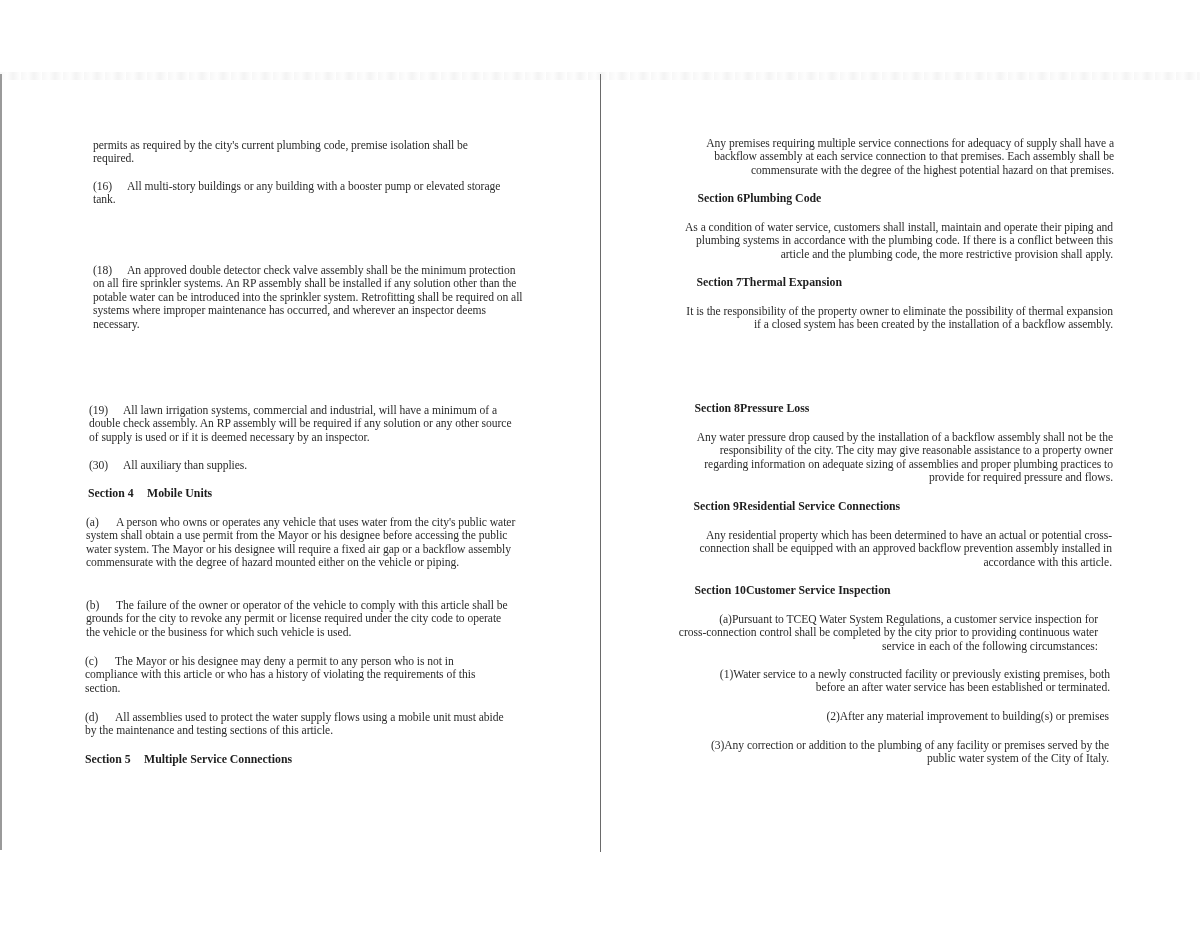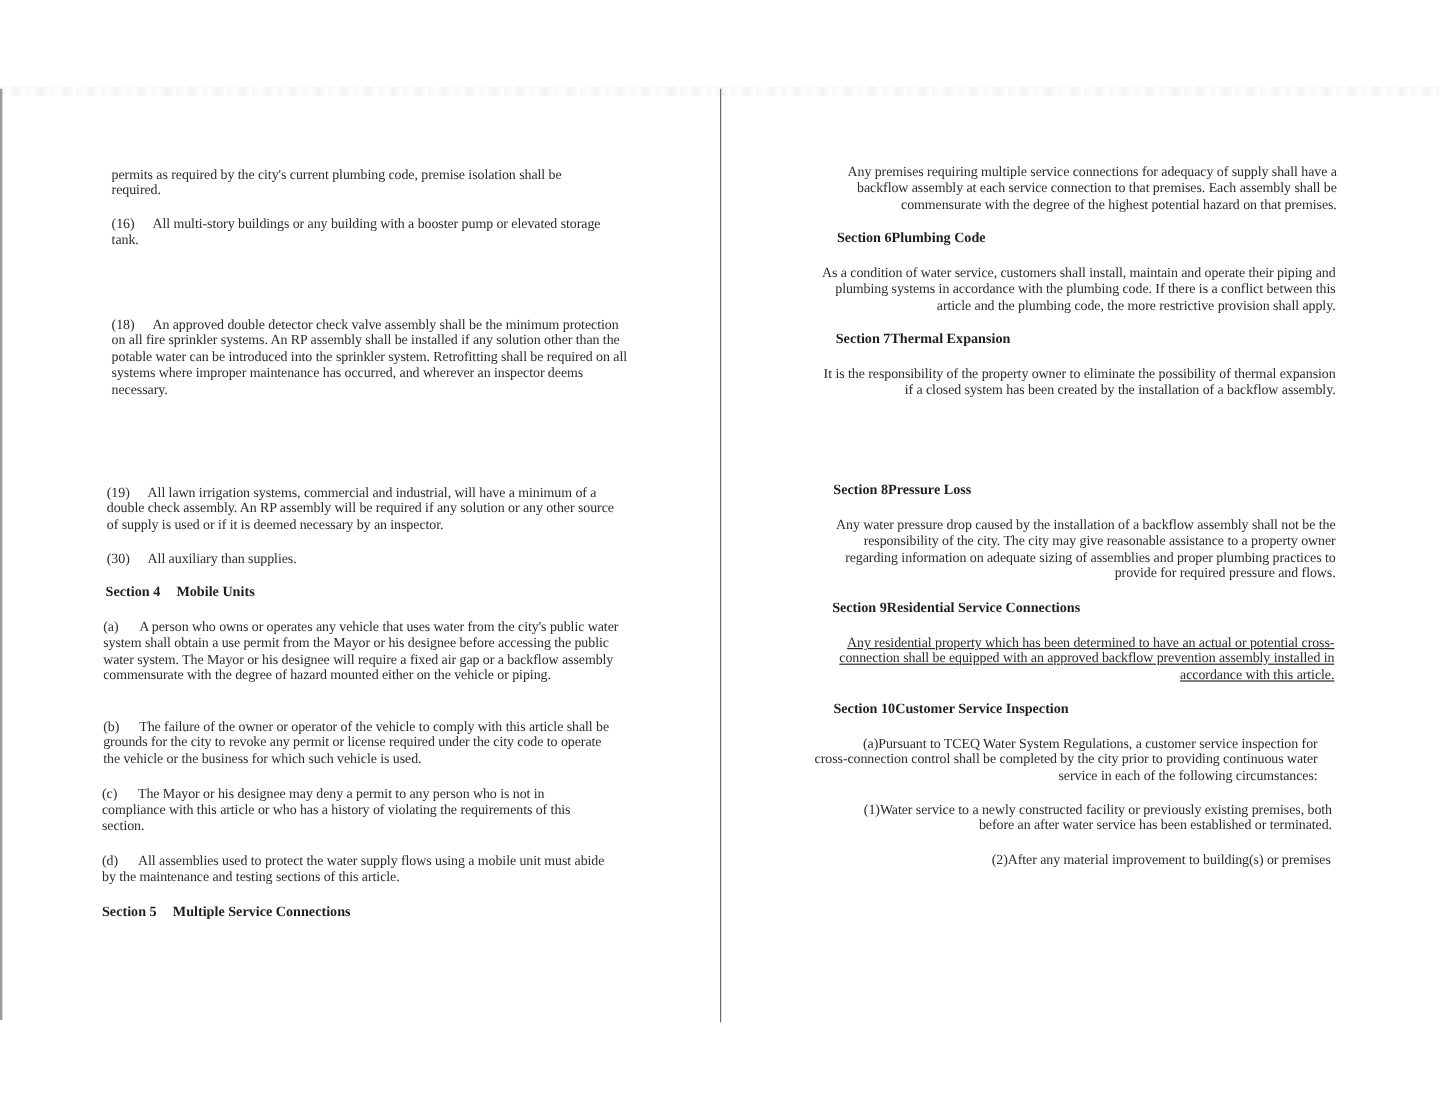--- a/index.html
+++ b/index.html
@@ -155,33 +155,36 @@
   </div>
 
   <div class="block" style="left:88px; top:431px; width:432px;">
     <p>Any water pressure drop caused by the installation of a backflow assembly shall not be the responsibility of the city. The city may give reasonable assistance to a property owner regarding information on adequate sizing of assemblies and proper plumbing practices to provide for required pressure and flows.</p>
   </div>
 
   <div class="heading" style="left:87px; top:499px;">
     <span class="sec-num">Section 9</span><span>Residential Service Connections</span>
   </div>
 
-  <div class="block" style="left:87px; top:529px; width:432px;text-decoration:underline;">
+  <div class="block" style="left:87px; top:529px; width:432px;">
     <p>Any residential property which has been determined to have an actual or potential cross-connection shall be equipped with an approved backflow prevention assembly installed in accordance with this article.</p>
   </div>
 
   <div class="heading" style="left:86px; top:583px;">
     <span class="sec-num" style="width:67px">Section 10</span><span>Customer Service Inspection</span>
   </div>
 
   <div class="block" style="left:85px; top:613px; width:420px;">
     <p><span class="num" style="width:29px">(a)</span><span>Pursuant to TCEQ Water System Regulations, a customer service inspection for cross-connection control shall be completed by the city prior to providing continuous water service in each of the following circumstances:</span></p>
   </div>
 
   <div class="block" style="left:85px; top:668px; width:432px;">
     <p><span class="num" style="width:30px">(1)</span><span>Water service to a newly constructed facility or previously existing premises, both before an after water service has been established or terminated.</span></p>
   </div>
 
   <div class="block" style="left:84px; top:710px; width:432px;">
     <p><span class="num" style="width:30px">(2)</span><span>After any material improvement to building(s) or premises</span></p>
   </div>
 
+  <div class="block" style="left:84px; top:739px; width:432px;">
+    <p><span class="num" style="width:30px">(3)</span><span>Any correction or addition to the plumbing of any facility or premises served by the public water system of the City of Italy.</span></p>
+  </div>
 </div>
 
 </body></html>

